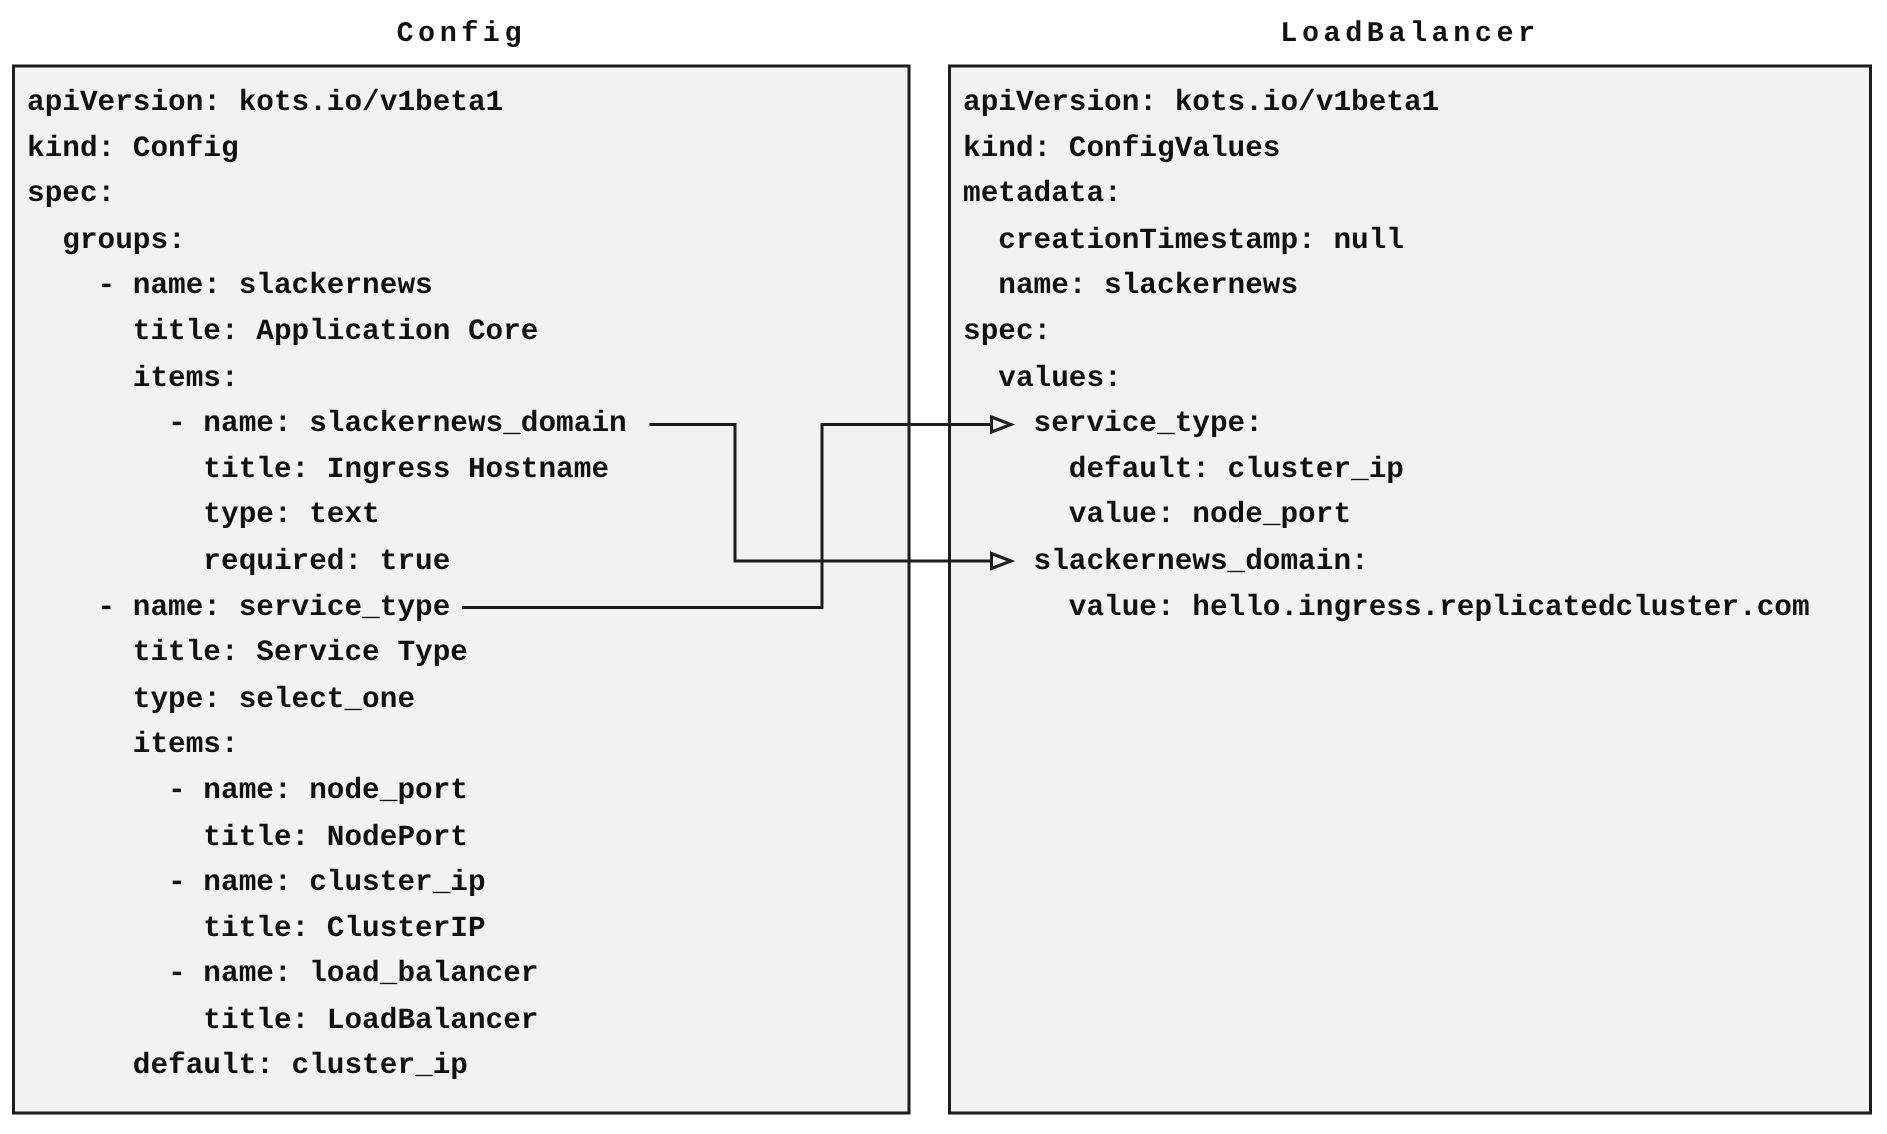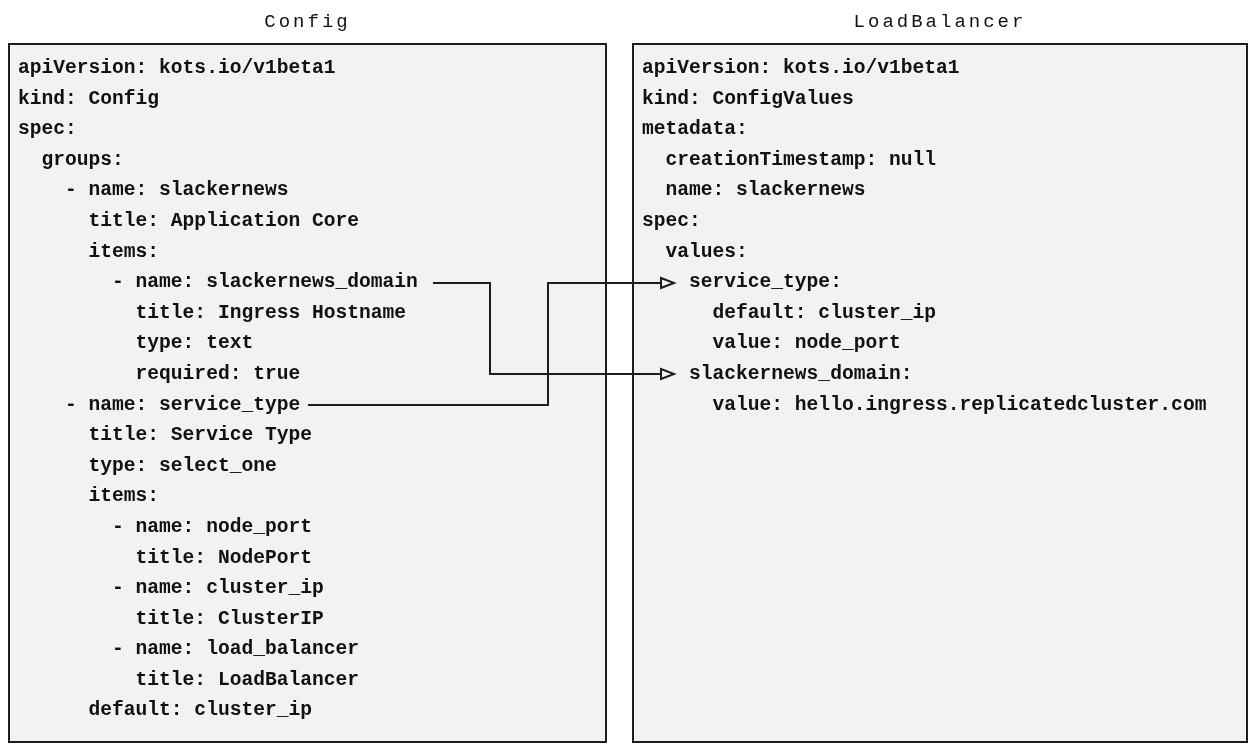--- a/index.html
+++ b/index.html
@@ -14,21 +14,21 @@
     font-family: "Liberation Mono", "DejaVu Sans Mono", monospace;
     color: #111111;
     overflow: hidden;
   }
   .panel-title {
     position: absolute;
     top: 9px;
     height: 26px;
     line-height: 26px;
     text-align: center;
-    font-weight: normal;
+    font-weight: bold;
     font-size: 19px;
     letter-spacing: 3px;
     color: #111111;
     white-space: pre;
   }
   .panel-title.left  { left: 8px;   width: 599px; }
   .panel-title.right { left: 632px; width: 616px; }
   .panel {
     position: absolute;
     top: 43px;

